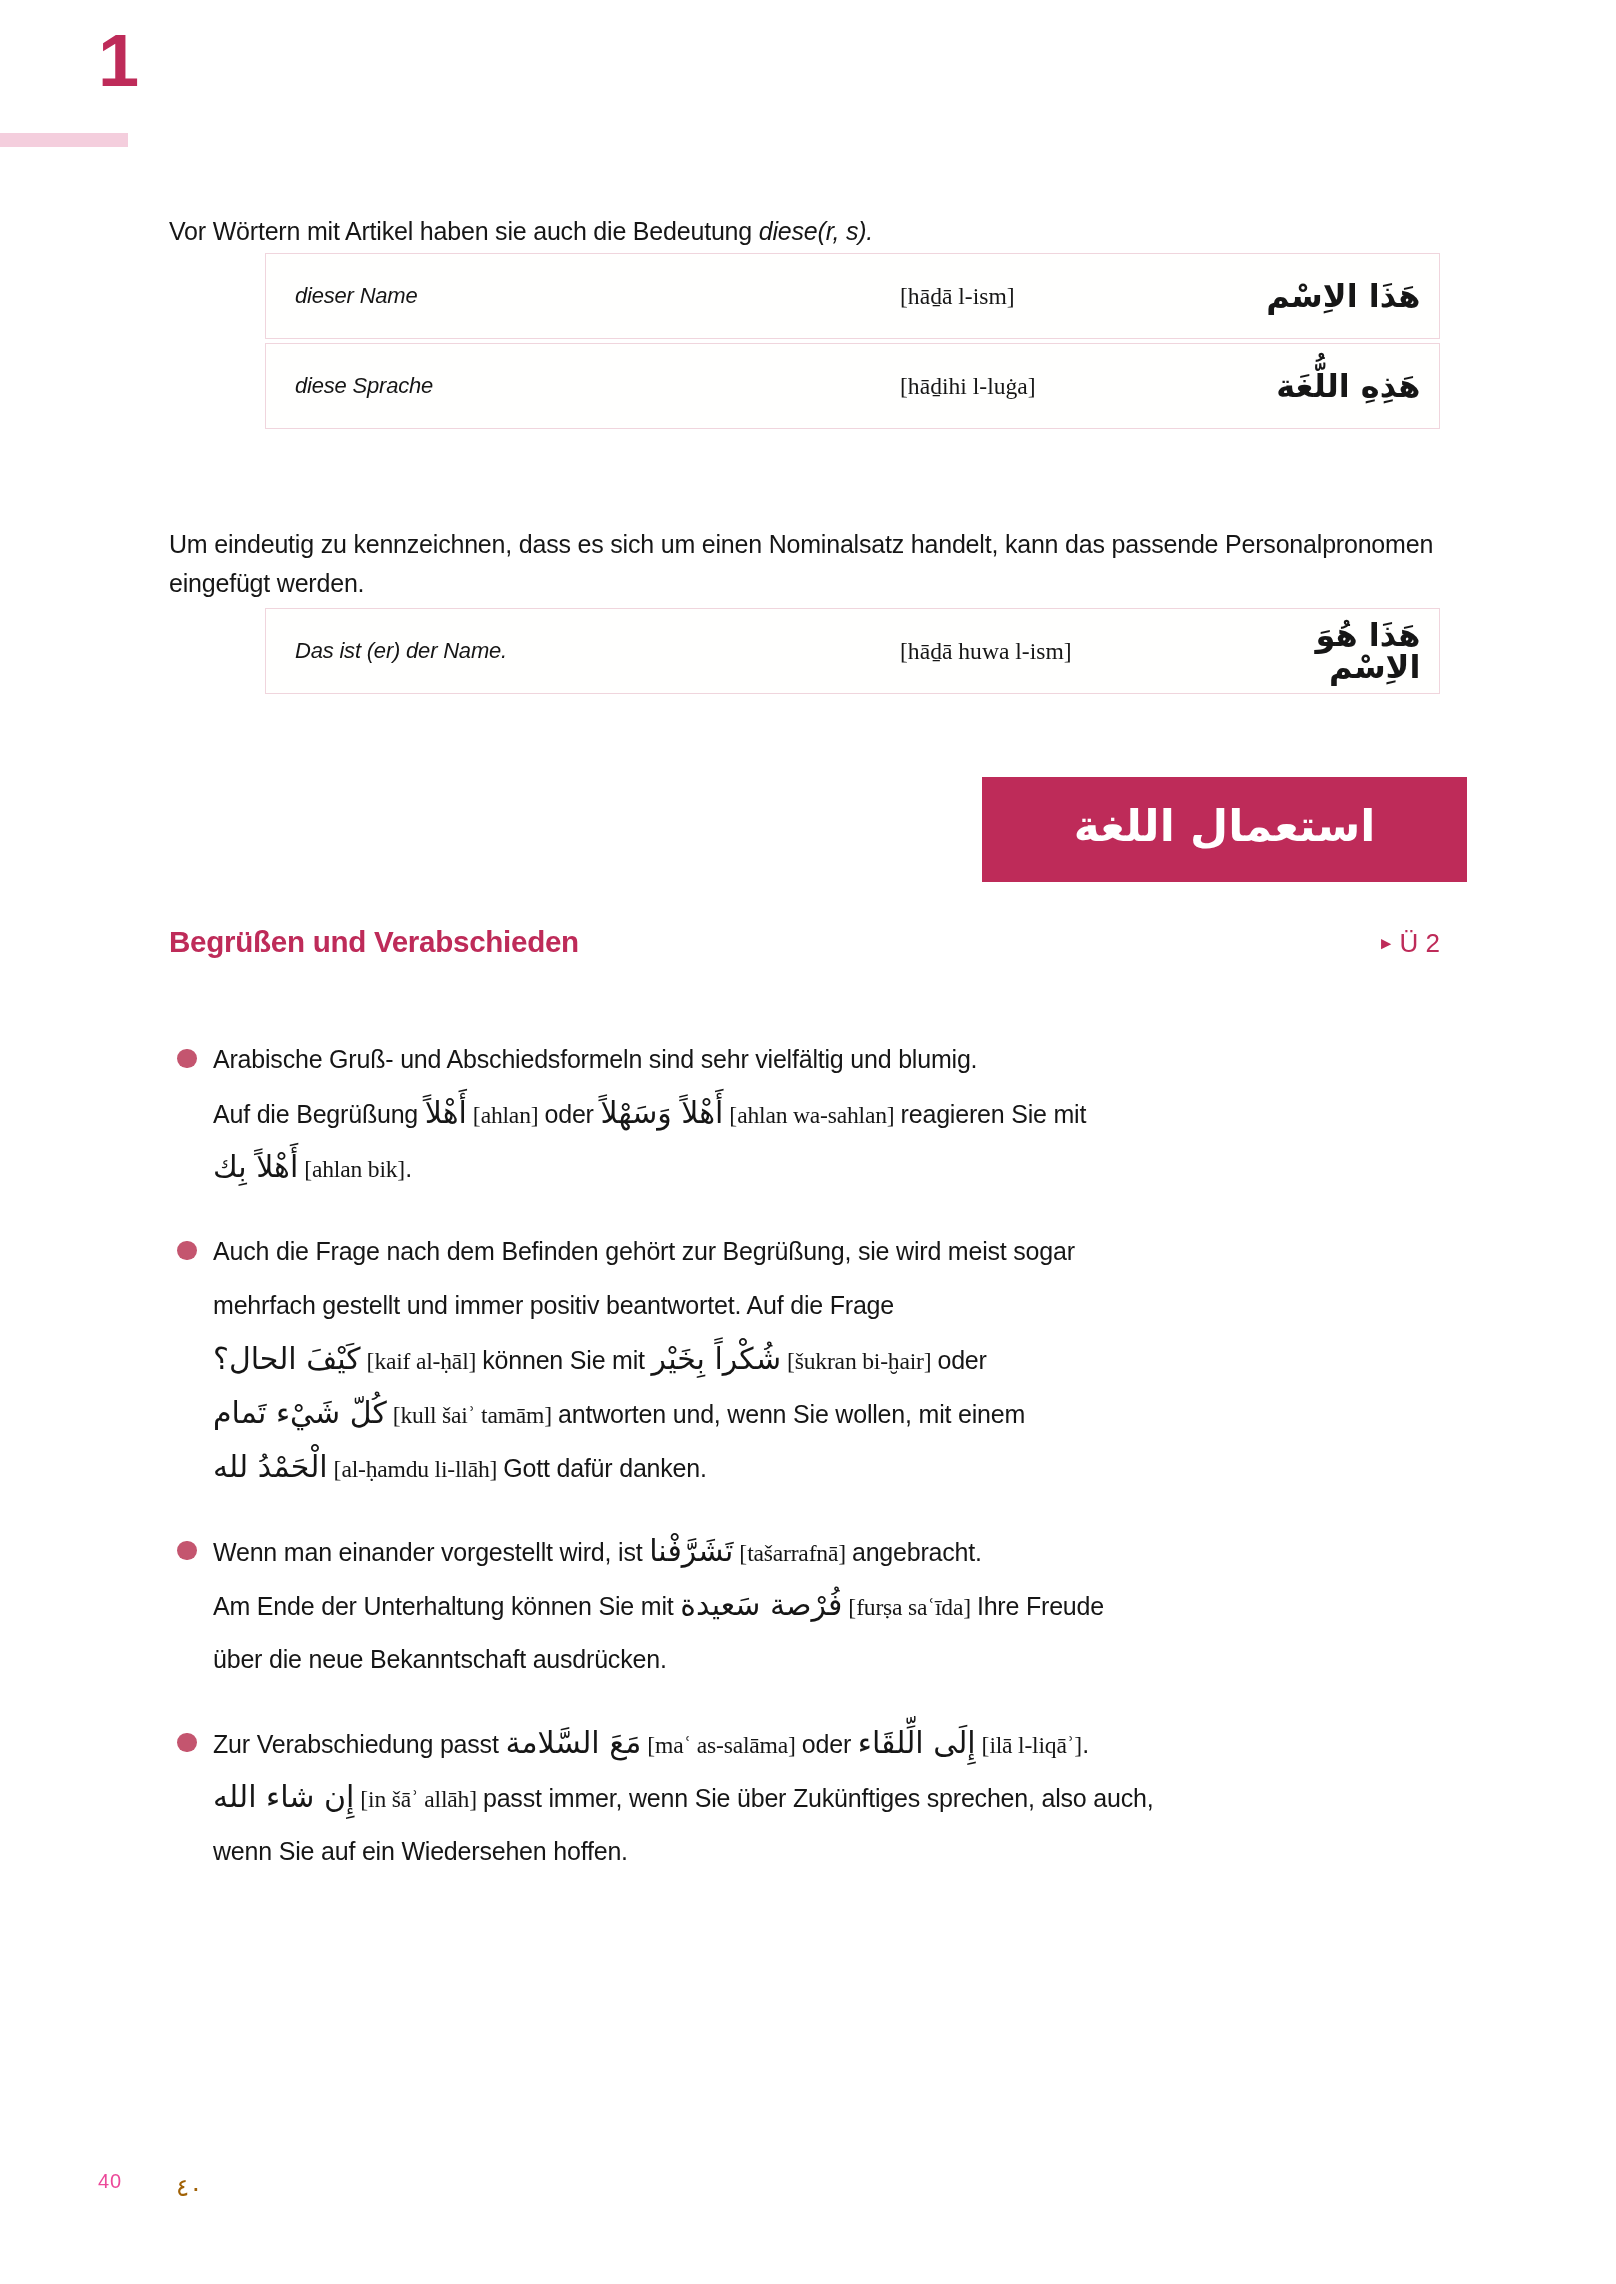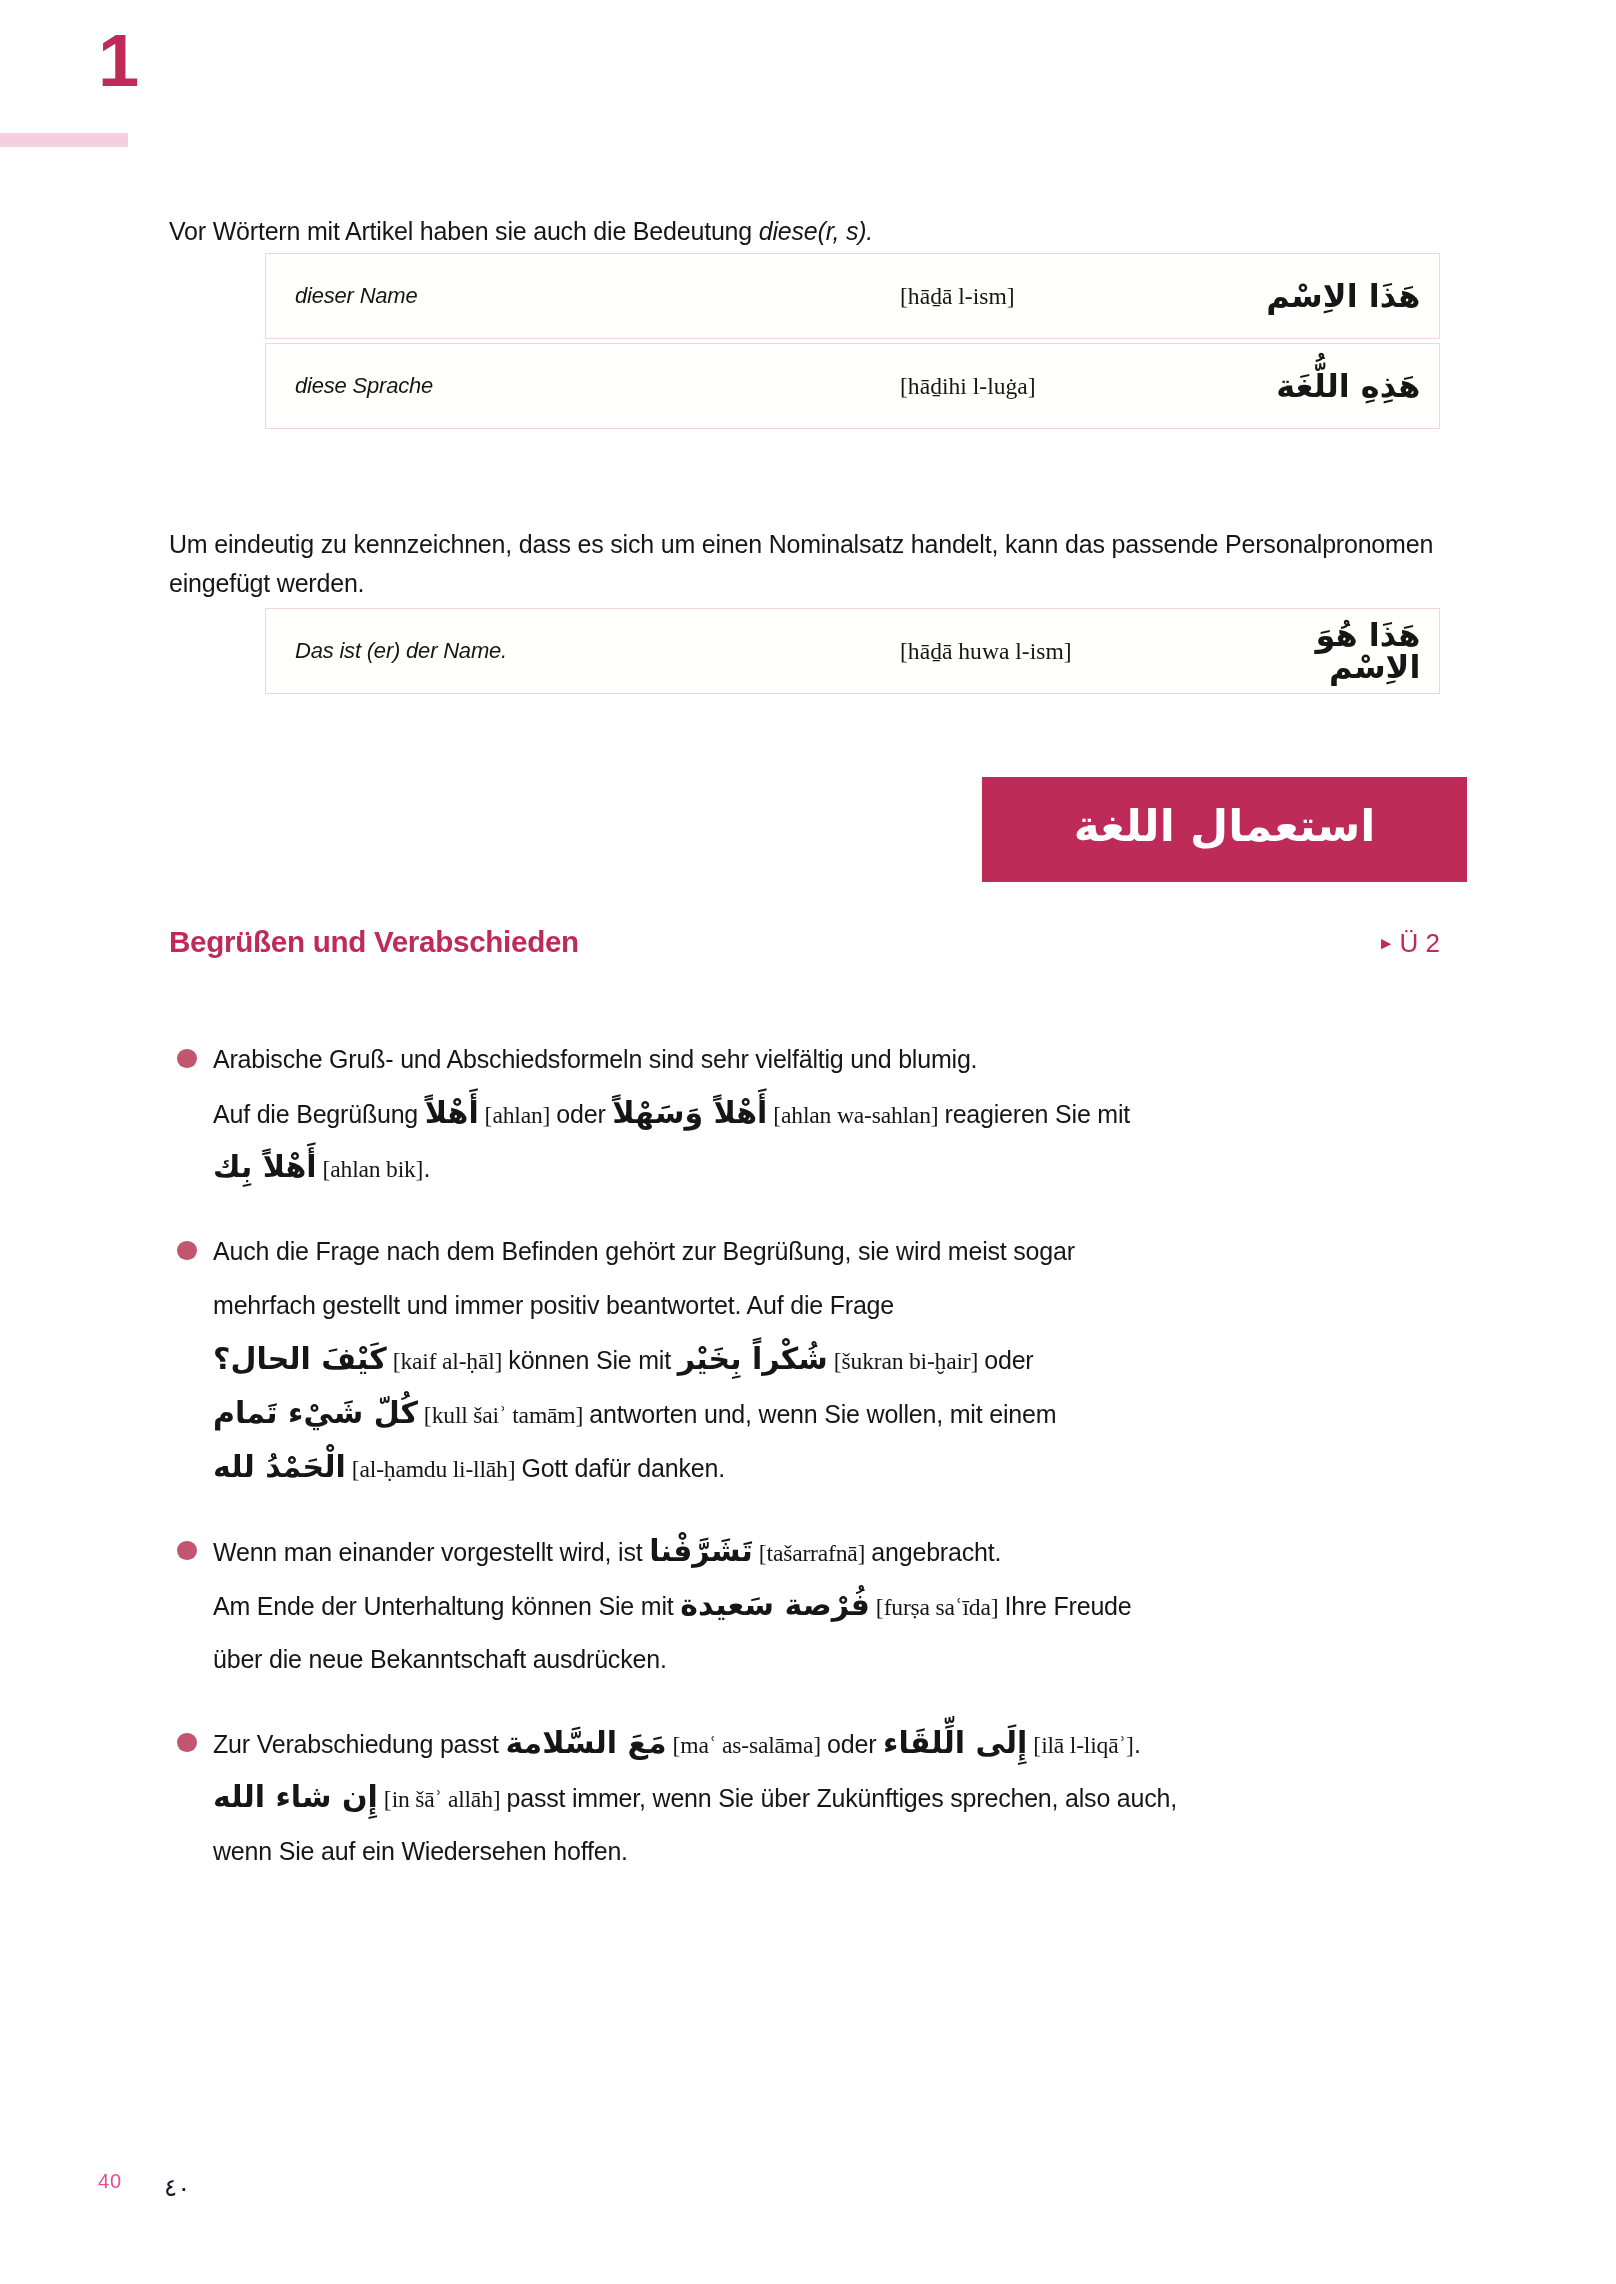--- a/index.html
+++ b/index.html
@@ -87,33 +87,33 @@
     position:absolute;left:8.4px;top:17px;width:19.4px;height:19.4px;
     border-radius:50%;background:#c4556f;
   }
   .bullet .line{
     display:block;height:54px;line-height:54px;
     font-size:25px;letter-spacing:-0.2px;white-space:nowrap;
   }
   .seg-de{font-family:"Liberation Sans",sans-serif;}
   .seg-ar{
     font-family:"DejaVu Sans",sans-serif;
-    font-size:30px;font-weight:700;
+    font-size:30px;font-weight:400;
     direction:rtl;unicode-bidi:isolate;
   }
   .seg-tr{font-family:"Liberation Serif",serif;font-size:23.6px;}
   
   .folio{
     position:absolute;left:98px;top:2170px;
     font-size:20px;color:#ec4899;letter-spacing:0.8px;
   }
   .folio-ar{
-    position:absolute;left:164px;top:2173px;
+    position:absolute;left:176px;top:2173px;
     font-family:"DejaVu Sans",sans-serif;
-    font-size:24.5px;color:#0f172a;
+    font-size:24.5px;color:#a16207;
     direction:rtl;unicode-bidi:isolate;
   }
 </style>
 </head>
 <body>
 
 <div class="page">
 
   <div class="chapter-num">1</div>
   <div class="chapter-bar"></div>

